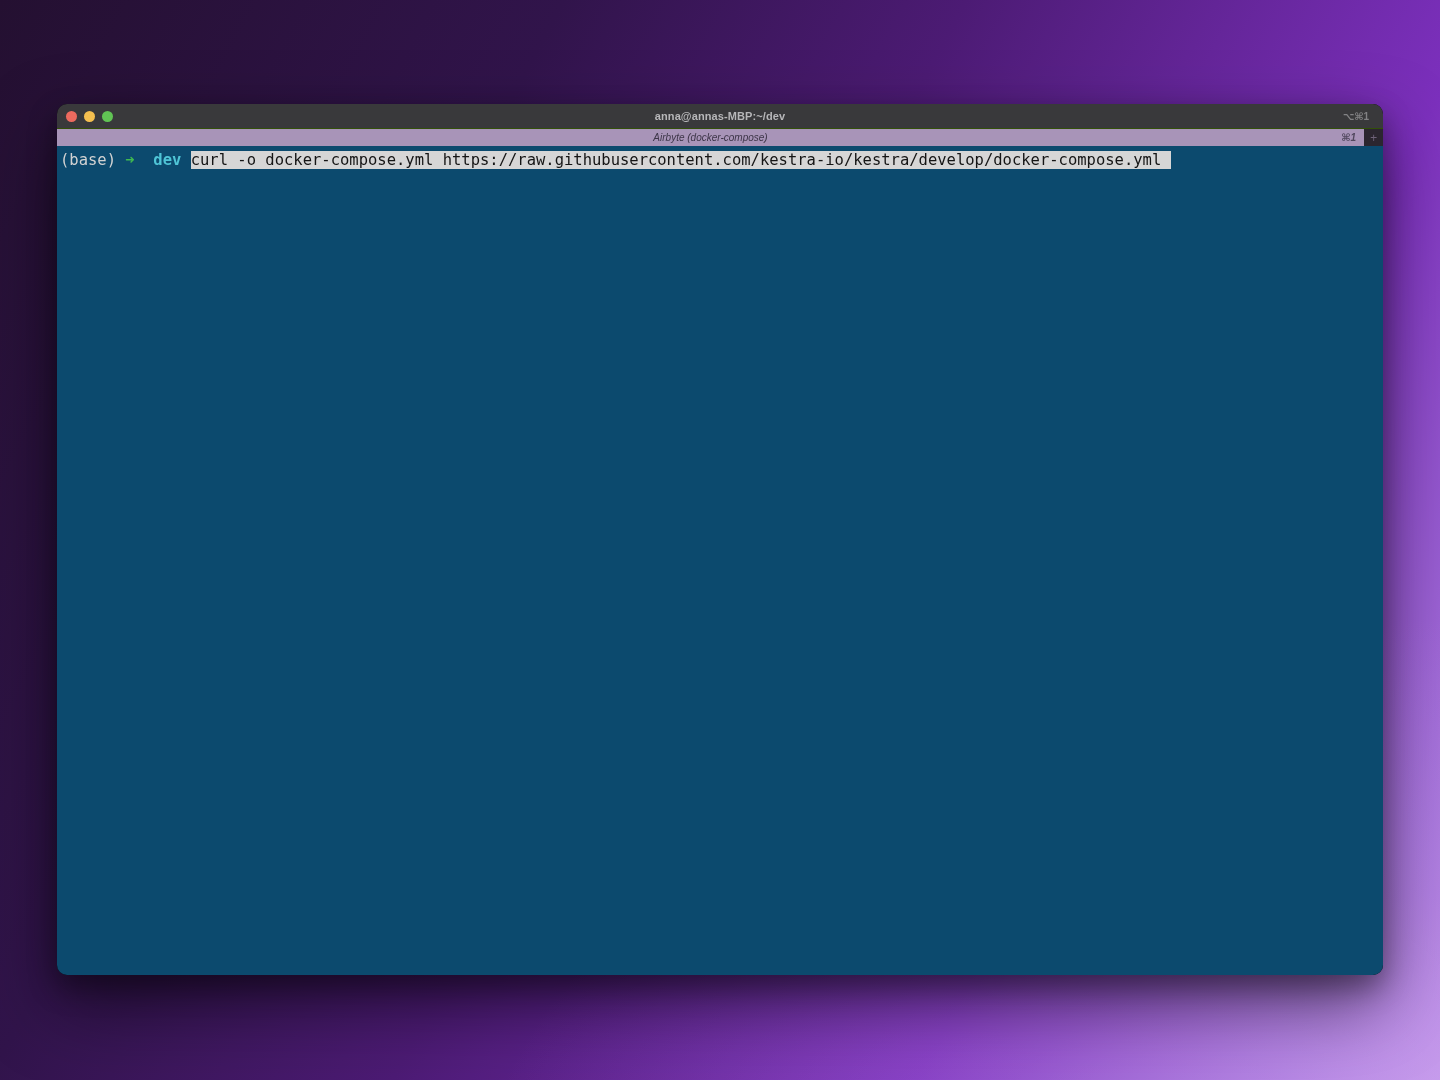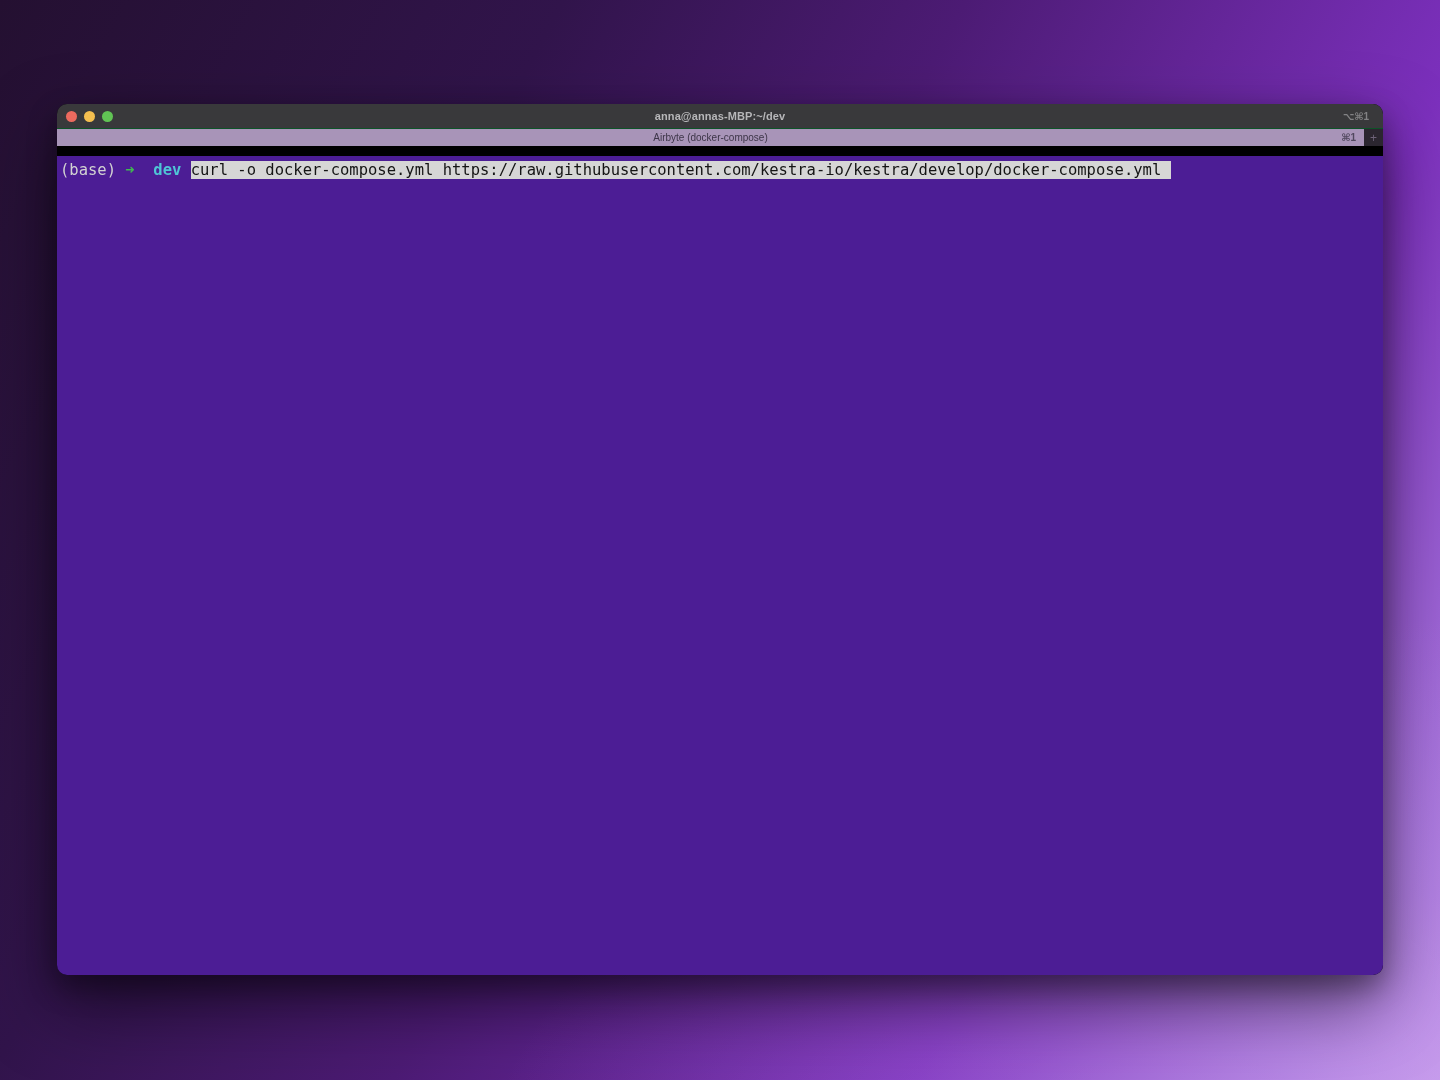--- a/index.html
+++ b/index.html
@@ -65,24 +65,25 @@
     height: 100%;
     display: flex;
     align-items: center;
     font-size: 10px;
     font-weight: bold;
     color: #828284;
   }
   .tabbar {
     height: 18px;
     flex: 0 0 18px;
-    background: #15803d;
+    background: #4d7c0f;
     border-top: 1px solid rgba(0,0,0,0.35);
     display: flex;
     align-items: stretch;
+    font-style: italic;
   }
   .tab {
     flex: 1 1 0;
     display: flex;
     align-items: center;
     position: relative;
     font-size: 10px;
     overflow: hidden;
   }
   .tab-inactive {
@@ -118,26 +119,25 @@
     background: #2b262f;
     display: flex;
     align-items: center;
     justify-content: center;
     color: #6e6278;
     font-size: 12px;
     line-height: 1;
   }
   .terminal {
     flex: 1;
-    background: #4c1d95;
+    background: #0c4a6e;
     padding: 3px 3px;
     font-family: "DejaVu Sans Mono", "Liberation Mono", monospace;
     font-size: 15.5px;
     line-height: 22px;
-    margin-top: 10px;
   }
   .prompt-line {
     white-space: pre;
     color: #d8d8d8;
   }
   .conda-env { color: #d2d2d2; }
   .prompt-arrow { color: #3fb950; font-weight: bold; }
   .prompt-cwd { color: #4fc4d6; font-weight: bold; }
   .cmd-selected {
     background: #d6d6d6;

